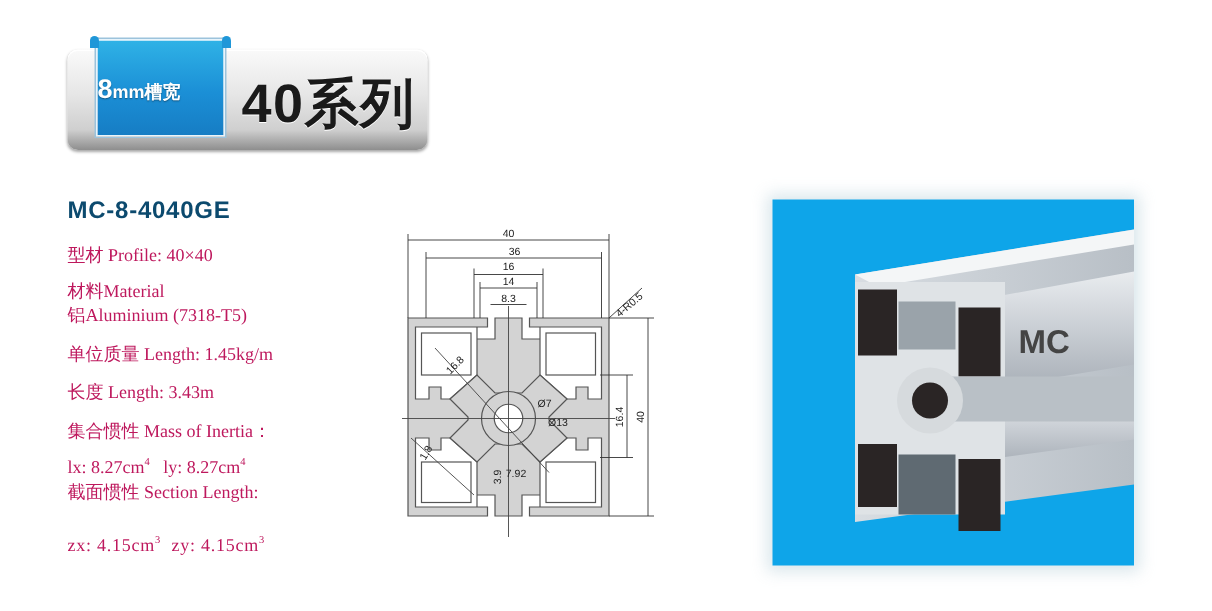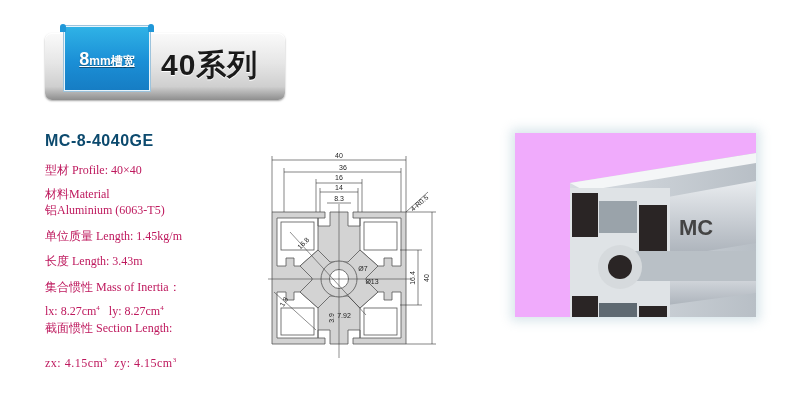--- a/index.html
+++ b/index.html
@@ -6,48 +6,48 @@
   body{width:808px;height:407px;position:relative;overflow:hidden;font-family:"Liberation Sans",sans-serif;}
   .header-box{position:absolute;left:45px;top:33px;width:240px;height:67px;border-radius:7px;
     background:linear-gradient(180deg,#fafafa 0%,#e6e6e6 45%,#cfcfcf 80%,#8e8e8e 100%);
     box-shadow:0 1px 2px rgba(0,0,0,.35), inset 0 1px 0 #fff;}
   .blue-tab{position:absolute;left:64px;top:26px;width:84px;height:63px;
     background:linear-gradient(180deg,#2fb2e6 0%,#1b8fd6 55%,#167dc4 100%);
     border:1px solid #e8f4fb;box-shadow:0 0 0 1px #9cc3dc;}
   .blue-tab:before,.blue-tab:after{content:"";position:absolute;top:-3px;width:6px;height:8px;border-radius:4px 4px 0 0;background:#1f97d8;}
   .blue-tab:before{left:-5px;}
   .blue-tab:after{right:-5px;}
-  .tab-text{position:absolute;left:0;right:0;top:22px;text-align:center;color:#fff;font-weight:bold;
-    text-shadow:0 1px 1px rgba(0,0,0,.4);white-space:nowrap;text-decoration:underline;}
+  .tab-text{position:absolute;left:0;right:0;top:22px;text-align:left;color:#fff;font-weight:bold;
+    text-shadow:0 1px 1px rgba(0,0,0,.4);white-space:nowrap;}
   .tab-text .big{font-size:18px;}
   .tab-text .small{font-size:12px;}
-  .series-title{position:absolute;left:161px;top:45px;font-size:30px;font-weight:bold;color:#1a1a1a;letter-spacing:1px;
+  .series-title{position:absolute;left:161px;top:45px;font-size:36px;font-weight:bold;color:#1a1a1a;letter-spacing:1px;
     text-shadow:0 1px 0 #fff;}
   .model{position:absolute;left:45px;top:132px;font-size:16px;font-weight:bold;color:#0c4a6e;letter-spacing:.5px;}
   .spec{position:absolute;left:45px;font-family:"Liberation Serif",serif;font-size:12px;color:#be185d;line-height:16px;white-space:nowrap;}
   .spec sup{font-size:7px;}
   .drawing{position:absolute;left:262px;top:148px;width:190px;height:212px;}
-  .photo{position:absolute;left:515px;top:133px;width:241px;height:184px;background:#f0abfc;
+  .photo{position:absolute;left:515px;top:133px;width:241px;height:244px;background:#0ea5e9;
     box-shadow:0 0 10px 4px rgba(170,200,210,.45);overflow:hidden;}
 </style>
 </head>
 <body>
 
 <div class="header-box"></div>
 <div class="blue-tab">
   <div class="tab-text">
     <span class="big">8</span><span class="small">mm槽宽</span>
   </div>
 </div>
 <div class="series-title">40系列</div>
 
 <div class="model">MC-8-4040GE</div>
 <div class="spec" style="top:162px">型材 Profile: 40×40</div>
 <div class="spec" style="top:186px">材料Material</div>
-<div class="spec" style="top:202px">铝Aluminium (6063-T5)</div>
+<div class="spec" style="top:202px">铝Aluminium (7318-T5)</div>
 <div class="spec" style="top:228px">单位质量 Length: 1.45kg/m</div>
 <div class="spec" style="top:253px">长度 Length: 3.43m</div>
 <div class="spec" style="top:279px">集合惯性 Mass of Inertia：</div>
 <div class="spec" style="top:300px">
   <span>lx: 8.27cm</span><sup>4</sup>&nbsp;&nbsp;&nbsp;<span>ly: 8.27cm</span><sup>4</sup>
 </div>
 <div class="spec" style="top:320px">截面惯性 Section Length:</div>
 <div class="spec" style="top:352px;letter-spacing:.5px">
   <span>zx: 4.15cm</span><sup>3</sup>&nbsp;&nbsp;<span>zy: 4.15cm</span><sup>3</sup>
 </div>

